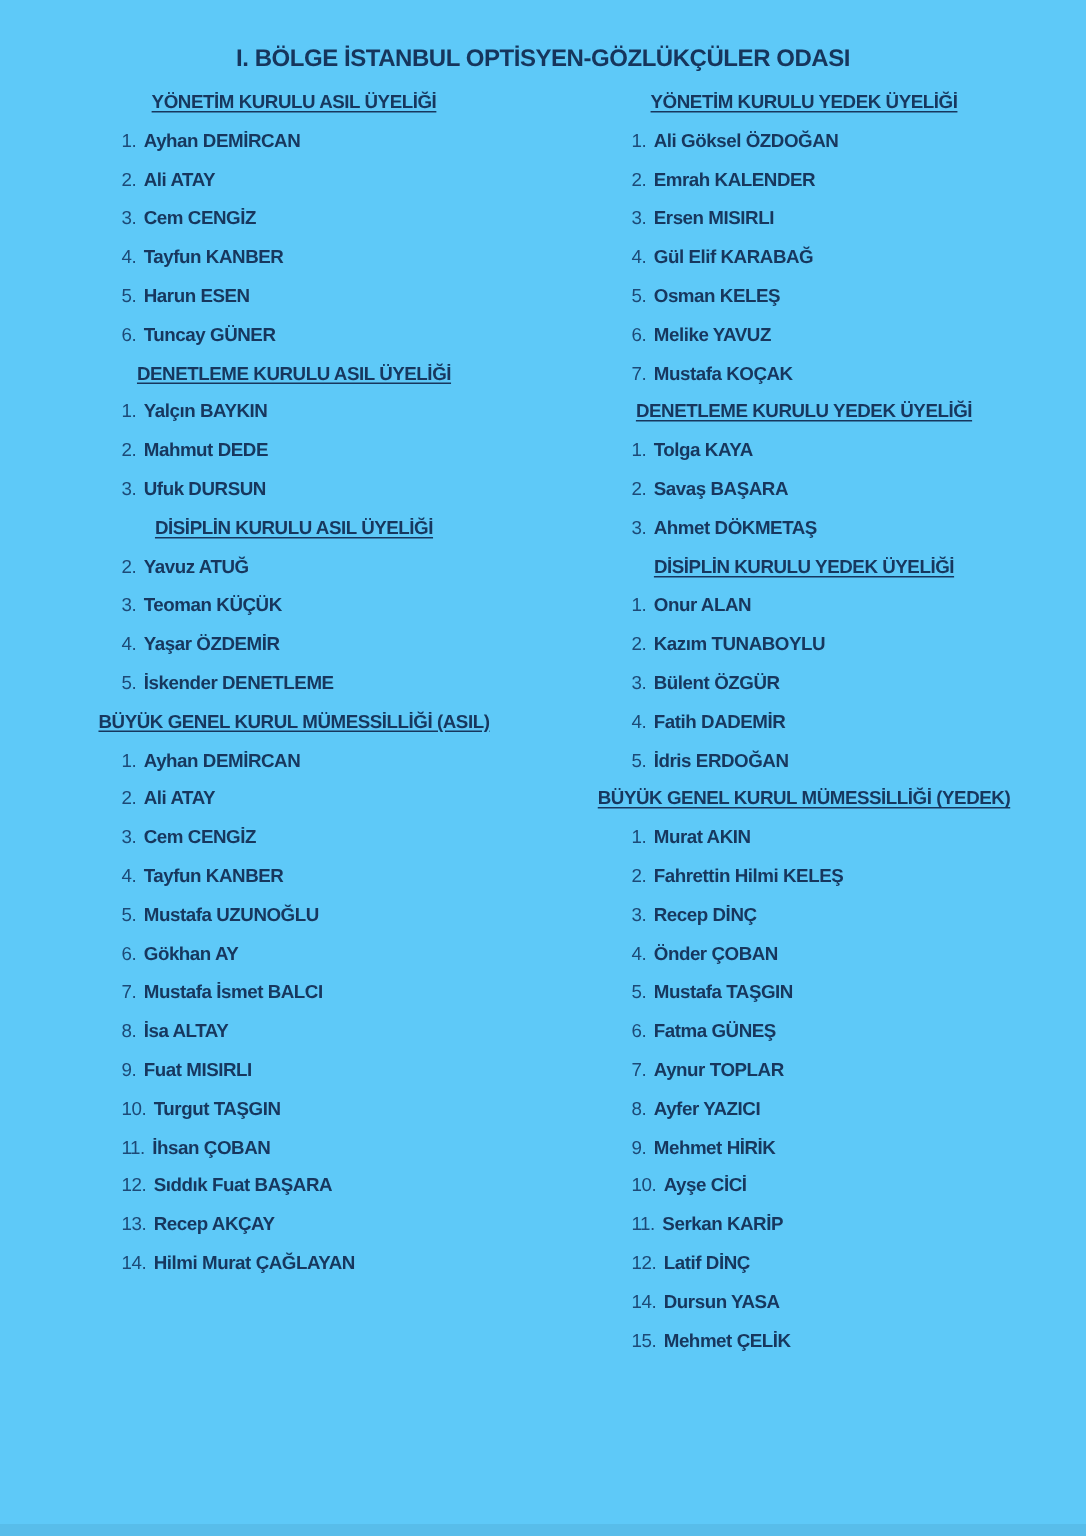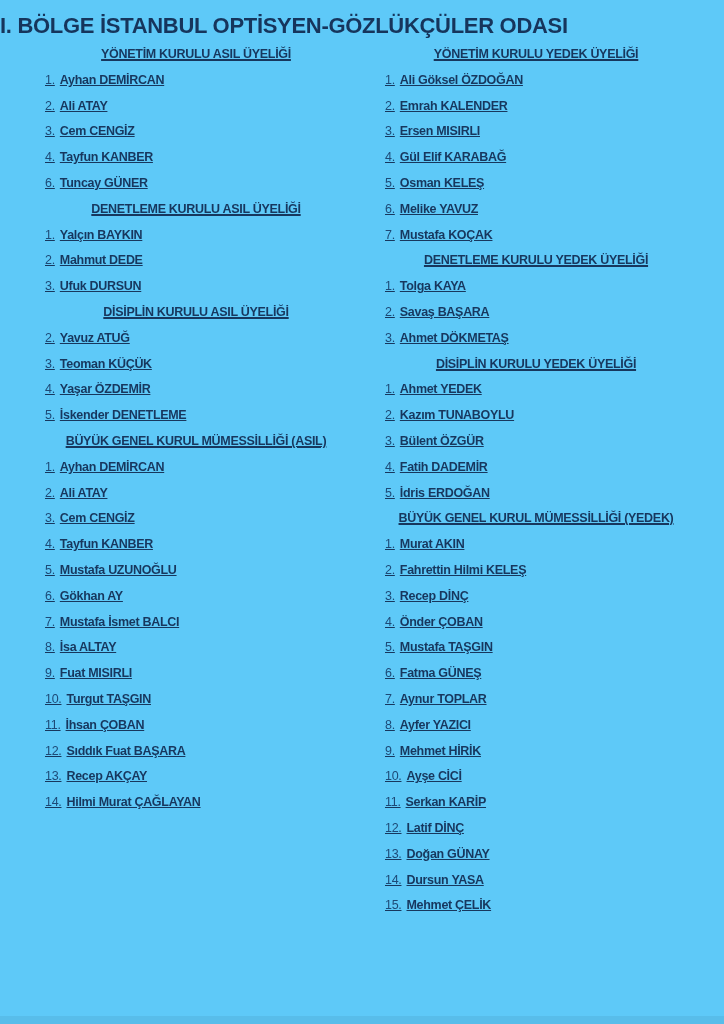--- a/index.html
+++ b/index.html
@@ -9,39 +9,38 @@
     position: relative;
     width: 724px;
     height: 1024px;
     background: #5ec9f8;
     overflow: hidden;
     color: #17375e;
   }
 
   .page-title {
     margin: 0;
-    padding-top: 12px;
+    padding-top: 26px;
     height: 28px;
     line-height: 28px;
-    text-align: left;
-    font-size: 22px;
+    text-align: center;
+    font-size: 16px;
     font-weight: 700;
     letter-spacing: -0.3px;
     color: #16355c;
   }
 
   .columns {
     display: flex;
     margin-top: 2px;
   }
 
   .column {
     width: 362px;
     box-sizing: border-box;
-    text-decoration: underline;
   }
 
   .section-header {
     height: 25.8px;
     line-height: 25.8px;
     text-align: center;
     font-size: 12.5px;
     font-weight: 700;
     letter-spacing: -0.3px;
     text-decoration: underline;
@@ -50,20 +49,21 @@
   }
   .column-left .section-header { margin-left: 30px; }
   .column-right .section-header { margin-right: 14px; }
 
   .member-row {
     height: 25.8px;
     line-height: 25.8px;
     font-size: 12.5px;
     letter-spacing: -0.3px;
     white-space: nowrap;
+    margin-left: 36px;
   }
   .column-left .member-row { padding-left: 45px; }
   .column-right .member-row { padding-left: 23px; }
 
   .member-number {
     font-weight: 400;
     color: #1d4a77;
     margin-right: 5px;
   }
 
@@ -86,20 +86,21 @@
 
 <div class="page">
   <h1 class="page-title">I. BÖLGE İSTANBUL OPTİSYEN-GÖZLÜKÇÜLER ODASI</h1>
   <div class="columns">
     <div class="column column-left">
         <div class="section-header">YÖNETİM KURULU ASIL ÜYELİĞİ</div>
         <div class="member-row"><span class="member-number">1.</span><span class="member-name">Ayhan DEMİRCAN</span></div>
         <div class="member-row"><span class="member-number">2.</span><span class="member-name">Ali ATAY</span></div>
         <div class="member-row"><span class="member-number">3.</span><span class="member-name">Cem CENGİZ</span></div>
         <div class="member-row"><span class="member-number">4.</span><span class="member-name">Tayfun KANBER</span></div>
+        <div class="member-row"><span class="member-number">5.</span><span class="member-name">Harun ESEN</span></div>
         <div class="member-row"><span class="member-number">6.</span><span class="member-name">Tuncay GÜNER</span></div>
         <div class="section-header">DENETLEME KURULU ASIL ÜYELİĞİ</div>
         <div class="member-row"><span class="member-number">1.</span><span class="member-name">Yalçın BAYKIN</span></div>
         <div class="member-row"><span class="member-number">2.</span><span class="member-name">Mahmut DEDE</span></div>
         <div class="member-row"><span class="member-number">3.</span><span class="member-name">Ufuk DURSUN</span></div>
         <div class="section-header">DİSİPLİN KURULU ASIL ÜYELİĞİ</div>
         <div class="member-row"><span class="member-number">2.</span><span class="member-name">Yavuz ATUĞ</span></div>
         <div class="member-row"><span class="member-number">3.</span><span class="member-name">Teoman KÜÇÜK</span></div>
         <div class="member-row"><span class="member-number">4.</span><span class="member-name">Yaşar ÖZDEMİR</span></div>
         <div class="member-row"><span class="member-number">5.</span><span class="member-name">İskender DENETLEME</span></div>
@@ -126,37 +127,36 @@
         <div class="member-row"><span class="member-number">3.</span><span class="member-name">Ersen MISIRLI</span></div>
         <div class="member-row"><span class="member-number">4.</span><span class="member-name">Gül Elif KARABAĞ</span></div>
         <div class="member-row"><span class="member-number">5.</span><span class="member-name">Osman KELEŞ</span></div>
         <div class="member-row"><span class="member-number">6.</span><span class="member-name">Melike YAVUZ</span></div>
         <div class="member-row"><span class="member-number">7.</span><span class="member-name">Mustafa KOÇAK</span></div>
         <div class="section-header">DENETLEME KURULU YEDEK ÜYELİĞİ</div>
         <div class="member-row"><span class="member-number">1.</span><span class="member-name">Tolga KAYA</span></div>
         <div class="member-row"><span class="member-number">2.</span><span class="member-name">Savaş BAŞARA</span></div>
         <div class="member-row"><span class="member-number">3.</span><span class="member-name">Ahmet DÖKMETAŞ</span></div>
         <div class="section-header">DİSİPLİN KURULU YEDEK ÜYELİĞİ</div>
-        <div class="member-row"><span class="member-number">1.</span><span class="member-name">Ahmet YEDEK</span></div>
+        <div class="member-row"><span class="member-number">1.</span><span class="member-name">Onur ALAN</span></div>
         <div class="member-row"><span class="member-number">2.</span><span class="member-name">Kazım TUNABOYLU</span></div>
         <div class="member-row"><span class="member-number">3.</span><span class="member-name">Bülent ÖZGÜR</span></div>
         <div class="member-row"><span class="member-number">4.</span><span class="member-name">Fatih DADEMİR</span></div>
         <div class="member-row"><span class="member-number">5.</span><span class="member-name">İdris ERDOĞAN</span></div>
         <div class="section-header">BÜYÜK GENEL KURUL MÜMESSİLLİĞİ (YEDEK)</div>
         <div class="member-row"><span class="member-number">1.</span><span class="member-name">Murat AKIN</span></div>
         <div class="member-row"><span class="member-number">2.</span><span class="member-name">Fahrettin Hilmi KELEŞ</span></div>
         <div class="member-row"><span class="member-number">3.</span><span class="member-name">Recep DİNÇ</span></div>
         <div class="member-row"><span class="member-number">4.</span><span class="member-name">Önder ÇOBAN</span></div>
         <div class="member-row"><span class="member-number">5.</span><span class="member-name">Mustafa TAŞGIN</span></div>
         <div class="member-row"><span class="member-number">6.</span><span class="member-name">Fatma GÜNEŞ</span></div>
         <div class="member-row"><span class="member-number">7.</span><span class="member-name">Aynur TOPLAR</span></div>
         <div class="member-row"><span class="member-number">8.</span><span class="member-name">Ayfer YAZICI</span></div>
         <div class="member-row"><span class="member-number">9.</span><span class="member-name">Mehmet HİRİK</span></div>
         <div class="member-row"><span class="member-number">10.</span><span class="member-name">Ayşe CİCİ</span></div>
         <div class="member-row"><span class="member-number">11.</span><span class="member-name">Serkan KARİP</span></div>
         <div class="member-row"><span class="member-number">12.</span><span class="member-name">Latif DİNÇ</span></div>
-        <div class="member-row"><span class="member-number">13.</span><span class="member-name">Doğan GÜNAY</span></div>
         <div class="member-row"><span class="member-number">14.</span><span class="member-name">Dursun YASA</span></div>
         <div class="member-row"><span class="member-number">15.</span><span class="member-name">Mehmet ÇELİK</span></div>
       </div>
   </div>
   <div class="bottom-strip"></div>
 </div>
 
 </body></html>

